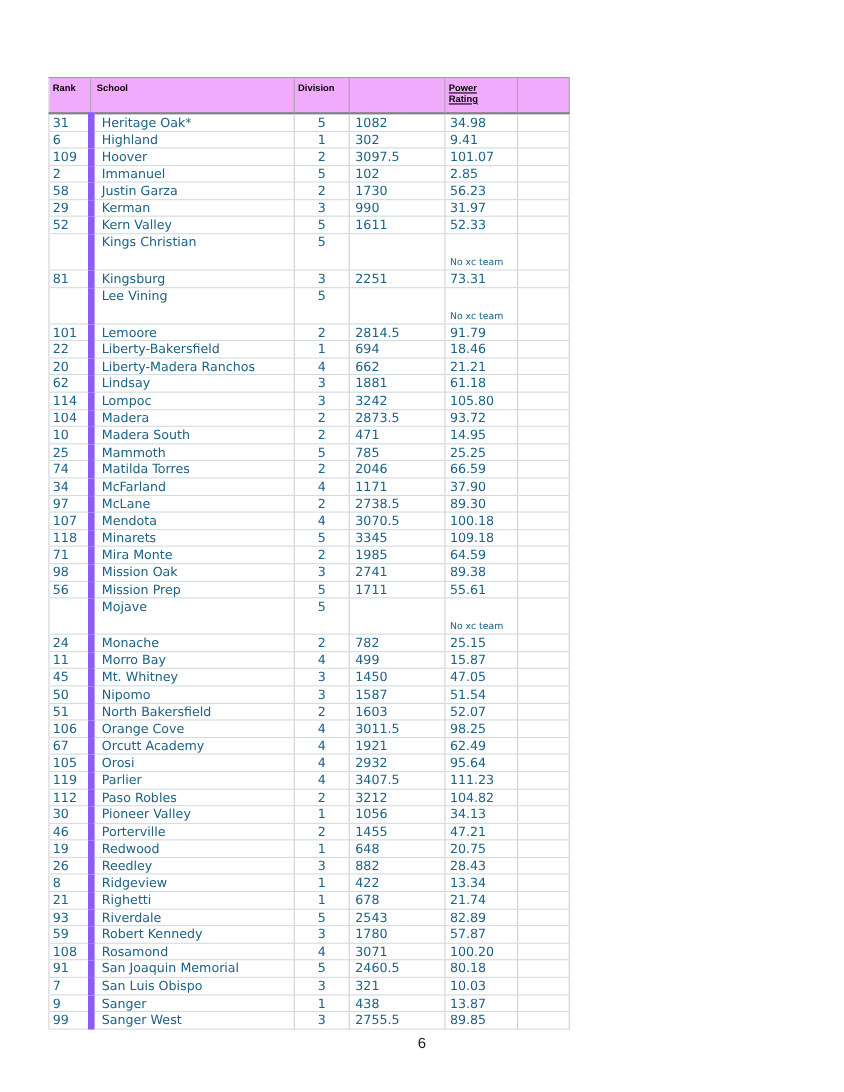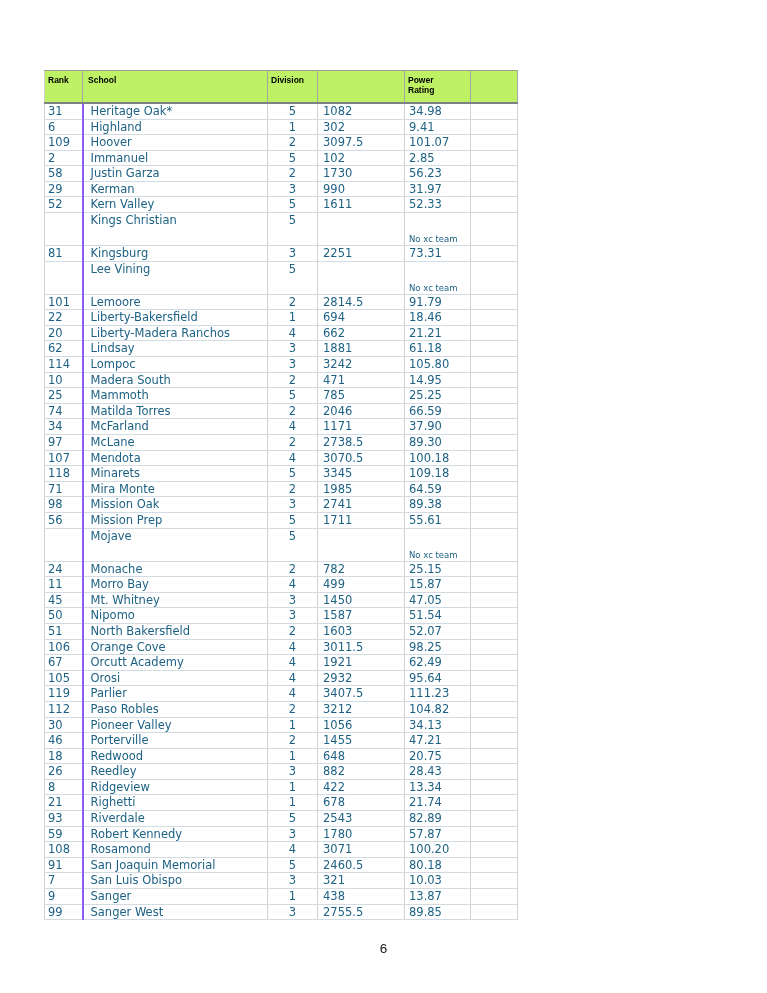--- a/index.html
+++ b/index.html
@@ -26,54 +26,54 @@
     border-right: 1px solid #cdd1d4;
   }
   col.c-rank     { width: 38px; }
   col.c-school   { width: 185px; }
   col.c-division { width: 50px; }
   col.c-points   { width: 87px; }
   col.c-rating   { width: 66px; }
   col.c-extra    { width: 47px; }
 
   thead th {
-    background: #bef264;
+    background: #f0abfc;
     border-top: 1px solid #9a9a9a;
     border-bottom: 2px solid #7f8285;
     border-right: 1px solid #a6a6a6;
     height: 27px;
     padding: 4px 0 0 0;
     vertical-align: top;
     text-align: left;
     font-family: "Liberation Sans", sans-serif;
     font-size: 8.5px;
     font-weight: bold;
     color: #000000;
     line-height: 10px;
   }
   thead th:last-child { border-right: 1px solid #a6a6a6; }
   th .hpad3 { padding-left: 3px; display: block; }
   th .hpad5 { padding-left: 5px; display: block; }
-  th .wrap  { width: 36px; }
+  th .wrap  { width: 36px; text-decoration: underline; }
 
   tbody td {
     border-bottom: 1px solid #d3dbe2;
     border-right: 1px solid #cdd1d4;
     vertical-align: top;
     padding: 1px 0 0 0;
     font-size: 11.5px;
     line-height: 13.5px;
     color: #1d6285;
     white-space: nowrap;
     overflow: hidden;
   }
   tbody tr { height: 15.6px; }
   tbody tr.noteam { height: 29px; }
 
-  td.rank     { padding-left: 3px; border-right: 2px solid #8b5cf6; }
+  td.rank     { padding-left: 3px; border-right: 6px solid #8b5cf6; }
   td.school   { padding-left: 7px; }
   td.division { text-align: center; }
   td.points   { padding-left: 5px; }
   td.rating   { padding-left: 4px; margin-top: 40px; }
   td.rating.noteam-text { font-size: 8.5px; line-height: 12px; padding-top: 20px; }
 
   .page-number {
     position: absolute;
     top: 941px;
     left: 0;
@@ -250,20 +250,28 @@
 
     <tr>
       <td class="rank">114</td>
       <td class="school">Lompoc</td>
       <td class="division">3</td>
       <td class="points">3242</td>
       <td class="rating">105.80</td>
       <td class="extra"></td>
     </tr>
 
+    <tr>
+      <td class="rank">104</td>
+      <td class="school">Madera</td>
+      <td class="division">2</td>
+      <td class="points">2873.5</td>
+      <td class="rating">93.72</td>
+      <td class="extra"></td>
+    </tr>
 
     <tr>
       <td class="rank">10</td>
       <td class="school">Madera South</td>
       <td class="division">2</td>
       <td class="points">471</td>
       <td class="rating">14.95</td>
       <td class="extra"></td>
     </tr>
 
@@ -459,21 +467,21 @@
     <tr>
       <td class="rank">46</td>
       <td class="school">Porterville</td>
       <td class="division">2</td>
       <td class="points">1455</td>
       <td class="rating">47.21</td>
       <td class="extra"></td>
     </tr>
 
     <tr>
-      <td class="rank">18</td>
+      <td class="rank">19</td>
       <td class="school">Redwood</td>
       <td class="division">1</td>
       <td class="points">648</td>
       <td class="rating">20.75</td>
       <td class="extra"></td>
     </tr>
 
     <tr>
       <td class="rank">26</td>
       <td class="school">Reedley</td>

